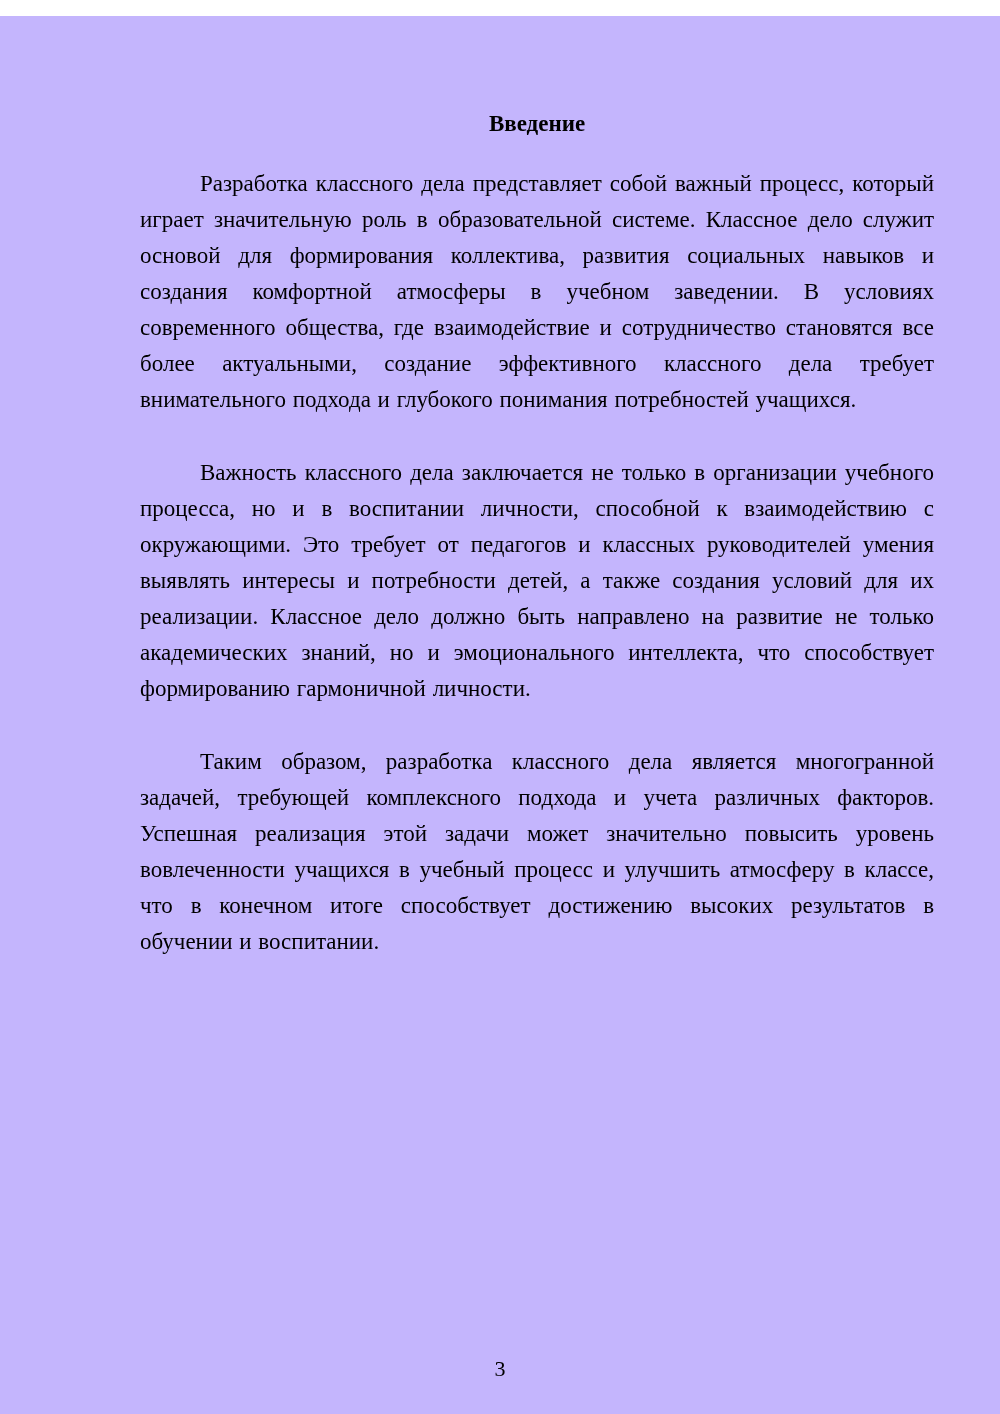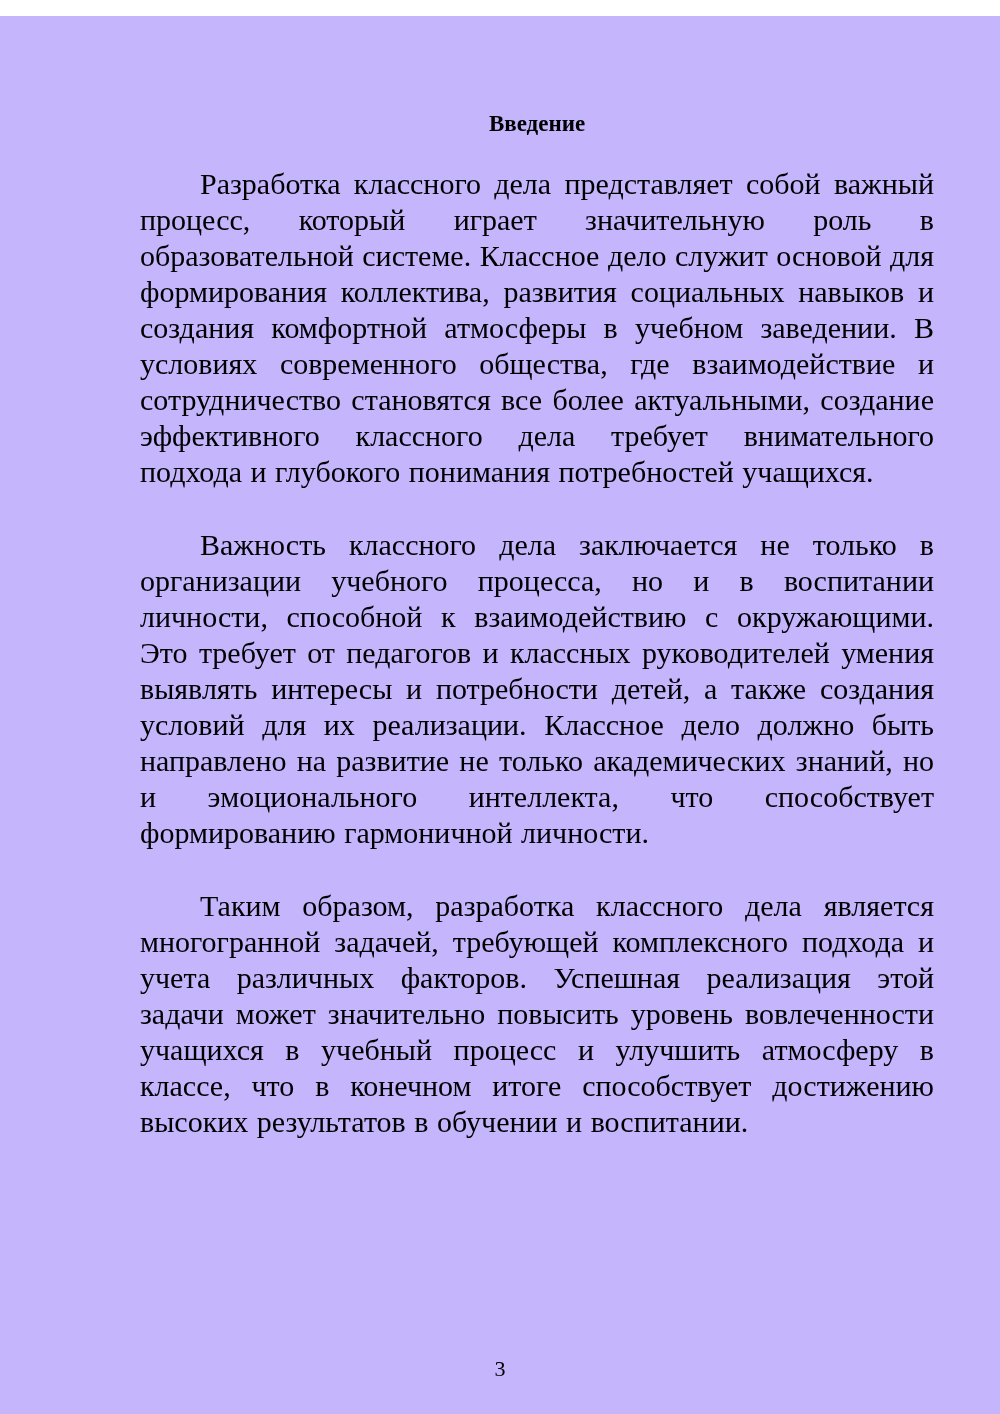--- a/index.html
+++ b/index.html
@@ -23,21 +23,21 @@
     box-sizing: border-box;
   }
   .doc-title {
     font-size: 23px;
     font-weight: bold;
     text-align: center;
     margin: 0 0 24px 0;
     line-height: 36px;
   }
   .doc-paragraph {
-    font-size: 30px;
+    font-size: 23px;
     line-height: 36px;
     text-align: justify;
     text-align-last: left;
     text-indent: 60px;
     margin: 0 0 37px 0;
     word-spacing: 1px;
   }
   .page-number {
     position: absolute;
     left: 0;

